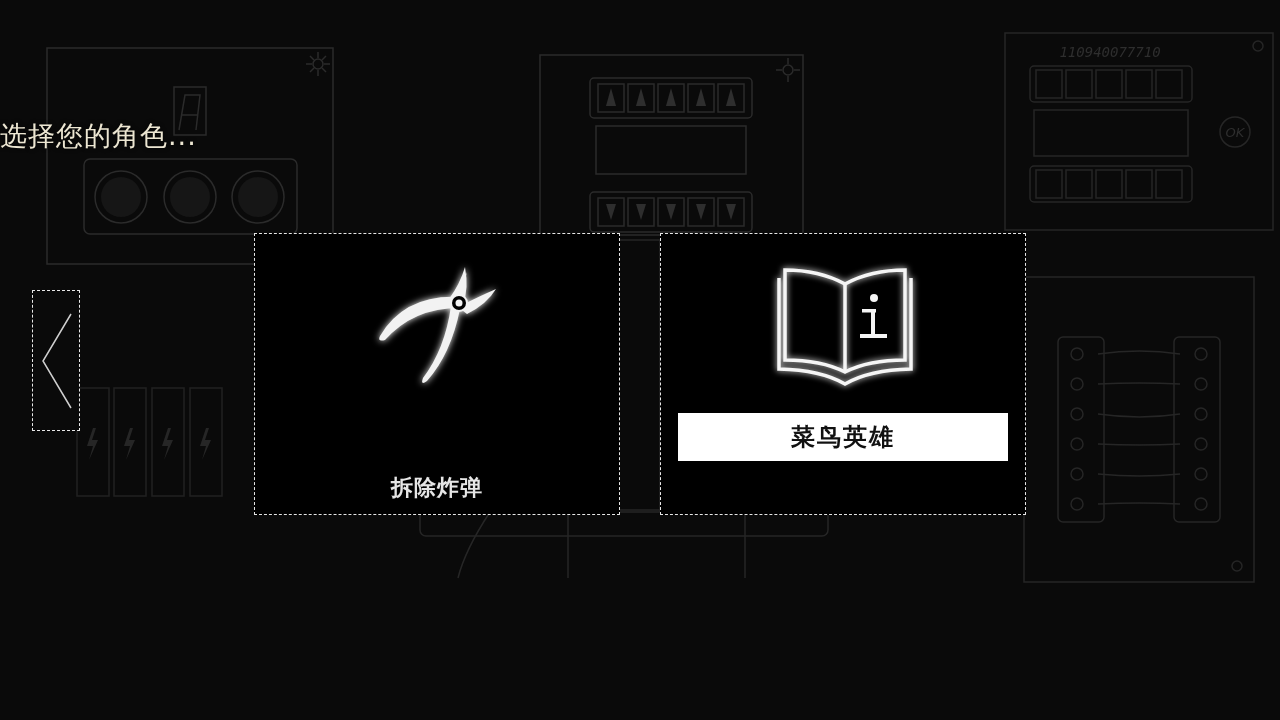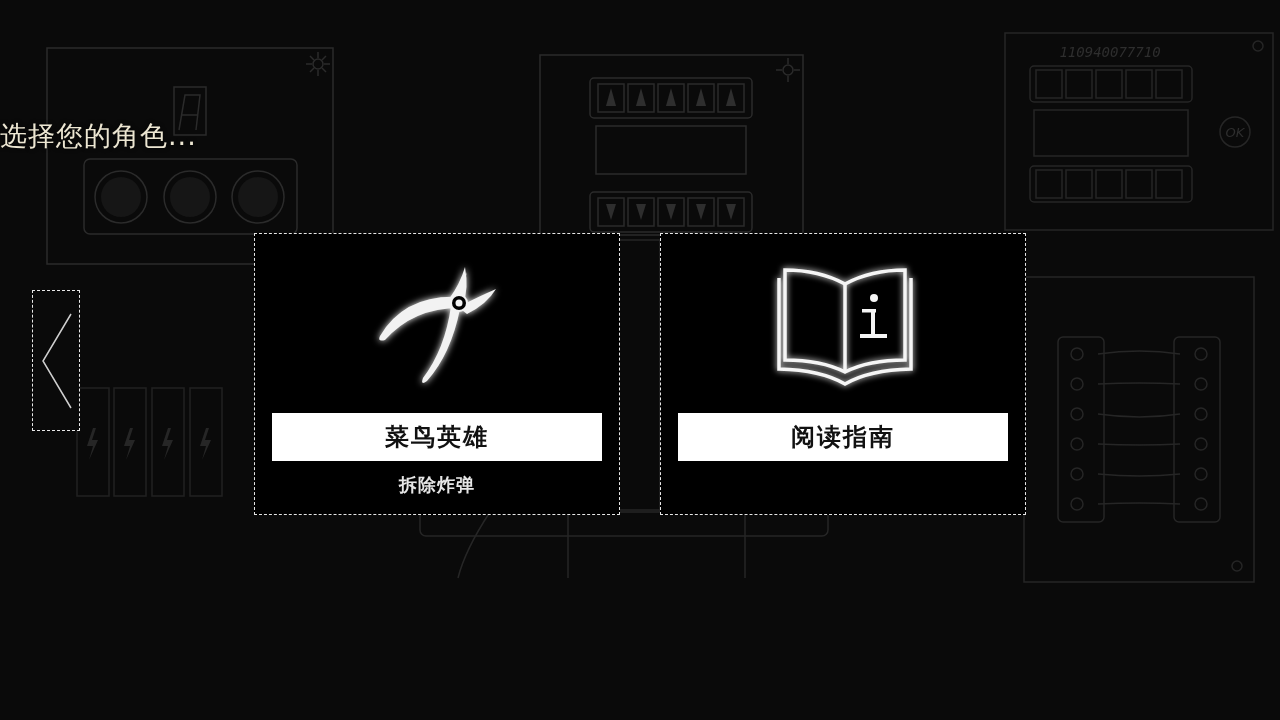--- a/index.html
+++ b/index.html
@@ -31,21 +31,21 @@
 
   .card .label-bar {
     position: absolute; left: 17px; top: 179px; width: 330px; height: 48px;
     background: #ffffff; display: flex; align-items: center; justify-content: center;
   }
   .card .label {
     color: #111; font-size: 24px; font-weight: bold; letter-spacing: 2px;
   }
   .card .sublabel {
     position: absolute; left: 0; width: 364px; top: 239px; text-align: center;
-    color: #e6e6e6; font-size: 18px; font-weight: bold; letter-spacing: 1px;
+    color: #e6e6e6; font-size: 22px; font-weight: bold; letter-spacing: 1px;
   }
 </style>
 </head>
 <body>
 
 <svg class="bg-art" width="1280" height="720" viewBox="0 0 1280 720">
   <g fill="none" stroke="#2b2b2b" stroke-width="1.5">
 
     <rect x="47" y="48" width="286" height="216"></rect>
     <rect x="174" y="87" width="32" height="48"></rect>
@@ -179,23 +179,20 @@
       <path d="M125 102 Q150 60 205 63 L210 74 Q160 72 130 106 Q122 108 125 102Z"></path>
       <path d="M200 66 L212 38 L207 58 Z"></path>
       <path d="M194 65 Q205 50 210 33 Q214 55 208 70Z"></path>
       <path d="M203 73 Q225 62 241 55 Q232 70 212 80Z"></path>
       <path d="M205 75 Q196 120 172 147 Q165 152 168 144 Q190 115 196 72Z"></path>
       <circle cx="204" cy="69" r="9"></circle>
     </g>
     <circle cx="204" cy="69" r="7" fill="#000"></circle>
     <circle cx="204" cy="69" r="3.5" fill="#f2f2f2"></circle>
   </svg>
-  <div class="label-bar">
-    <span class="label">菜鸟英雄</span>
-  </div>
   <div class="sublabel">拆除炸弹</div>
 </div>
 
 <div class="card card-right">
   <svg class="icon" viewBox="0 0 364 175">
     <defs>
       <filter id="glow2" x="-30%" y="-30%" width="160%" height="160%">
         <feGaussianBlur stdDeviation="3" result="b"></feGaussianBlur>
         <feMerge>
             <feMergeNode in="b"></feMergeNode>
@@ -209,15 +206,15 @@
       <path d="M184 50 L184 138"></path>
     </g>
     <g fill="#f5f5f5">
       <circle cx="213" cy="64" r="4"></circle>
       <rect x="201" y="75" width="14" height="3.5"></rect>
       <rect x="210" y="75" width="4" height="27"></rect>
       <rect x="199" y="100" width="27" height="4"></rect>
     </g>
   </svg>
   <div class="label-bar">
-    <span class="label">阅读指南</span>
+    <span class="label">菜鸟英雄</span>
   </div>
 </div>
 
 </body></html>

